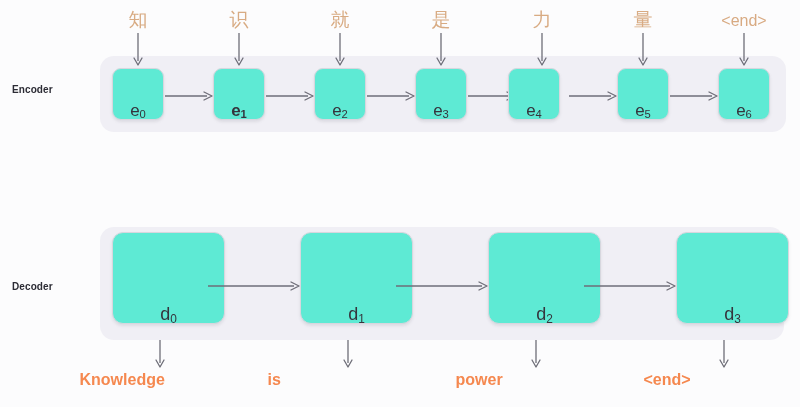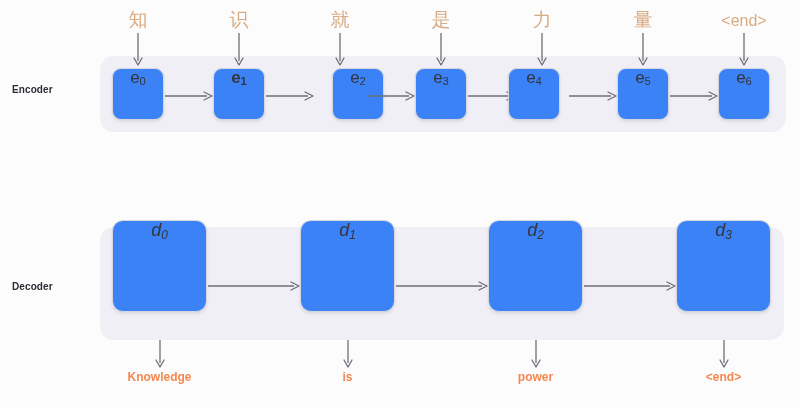--- a/index.html
+++ b/index.html
@@ -49,41 +49,40 @@
   #decoder-panel {
     left: 100px;
     top: 227px;
     width: 684px;
     height: 113px;
   }
 
   
   .cell {
     position: absolute;
-    background: #3b82f6;
+    background: #5eead4;
     border: 1px solid #d7d7de;
     border-radius: 9px;
     box-shadow: 0 2px 3px rgba(90, 90, 110, 0.13);
     display: flex;
-    align-items: flex-start;
+    align-items: flex-end;
     justify-content: center;
     box-sizing: border-box;
   }
   .enc-cell {
     width: 52px;
     height: 52px;
     top: 68px;
     border-radius: 9px;
   }
   .dec-cell {
-    width: 95px;
+    width: 113px;
     height: 92px;
-    top: 220px;
+    top: 232px;
     border-radius: 11px;
-    font-style: italic;
   }
   .cell-label {
     font-size: 17px;
     color: #35353d;
     font-family: "Liberation Sans", "DejaVu Sans", sans-serif;
     line-height: 1;
     white-space: nowrap;
   }
   .dec-cell .cell-label { font-size: 18px; }
   .cell-label sub {
@@ -125,24 +124,24 @@
   }
   .token-top.latin {
     font-size: 16px;
     top: 11px;
     color: #d8aa82;
     font-family: "Liberation Sans", "DejaVu Sans", sans-serif;
   }
   .token-bottom {
     position: absolute;
     top: 370px;
-    font-size: 12px;
+    font-size: 16px;
     font-weight: bold;
     color: #f5884f;
-    text-align: center;
+    text-align: left;
     white-space: nowrap;
     line-height: 1.2;
     font-family: "Liberation Sans", "DejaVu Sans", sans-serif;
   }
 </style>
 </head>
 <body>
 
 <div id="stage">
 
@@ -172,21 +171,21 @@
       </div>
       <div class="v-arrow enc-v-arrow" style="left: 233px;"><svg width="12" height="33" viewBox="0 0 12 33">
           <line x1="6" y1="0" x2="6" y2="28" stroke="#6e6e78" stroke-width="1.3"></line>
           <polyline points="2,25 6,32 10,25" fill="none" stroke="#6e6e78" stroke-width="1.3" stroke-linecap="round" stroke-linejoin="round"></polyline>
         </svg></div>
       <div class="token-top" style="left: 194px; width: 90px;">识</div>
       <div class="h-arrow enc-h-arrow" style="left: 266px;"><svg width="48" height="12" viewBox="0 0 48 12">
           <line x1="0" y1="6" x2="42" y2="6" stroke="#6e6e78" stroke-width="1.3"></line>
           <polyline points="39,2 47,6 39,10" fill="none" stroke="#6e6e78" stroke-width="1.3" stroke-linecap="round" stroke-linejoin="round"></polyline>
         </svg></div>
-      <div class="cell enc-cell" style="left: 332px;">
+      <div class="cell enc-cell" style="left: 314px;">
         <span class="cell-label">e<sub>2</sub></span>
       </div>
       <div class="v-arrow enc-v-arrow" style="left: 334px;"><svg width="12" height="33" viewBox="0 0 12 33">
           <line x1="6" y1="0" x2="6" y2="28" stroke="#6e6e78" stroke-width="1.3"></line>
           <polyline points="2,25 6,32 10,25" fill="none" stroke="#6e6e78" stroke-width="1.3" stroke-linecap="round" stroke-linejoin="round"></polyline>
         </svg></div>
       <div class="token-top" style="left: 295px; width: 90px;">就</div>
       <div class="h-arrow enc-h-arrow" style="left: 367px;"><svg width="48" height="12" viewBox="0 0 48 12">
           <line x1="0" y1="6" x2="42" y2="6" stroke="#6e6e78" stroke-width="1.3"></line>
           <polyline points="39,2 47,6 39,10" fill="none" stroke="#6e6e78" stroke-width="1.3" stroke-linecap="round" stroke-linejoin="round"></polyline>

